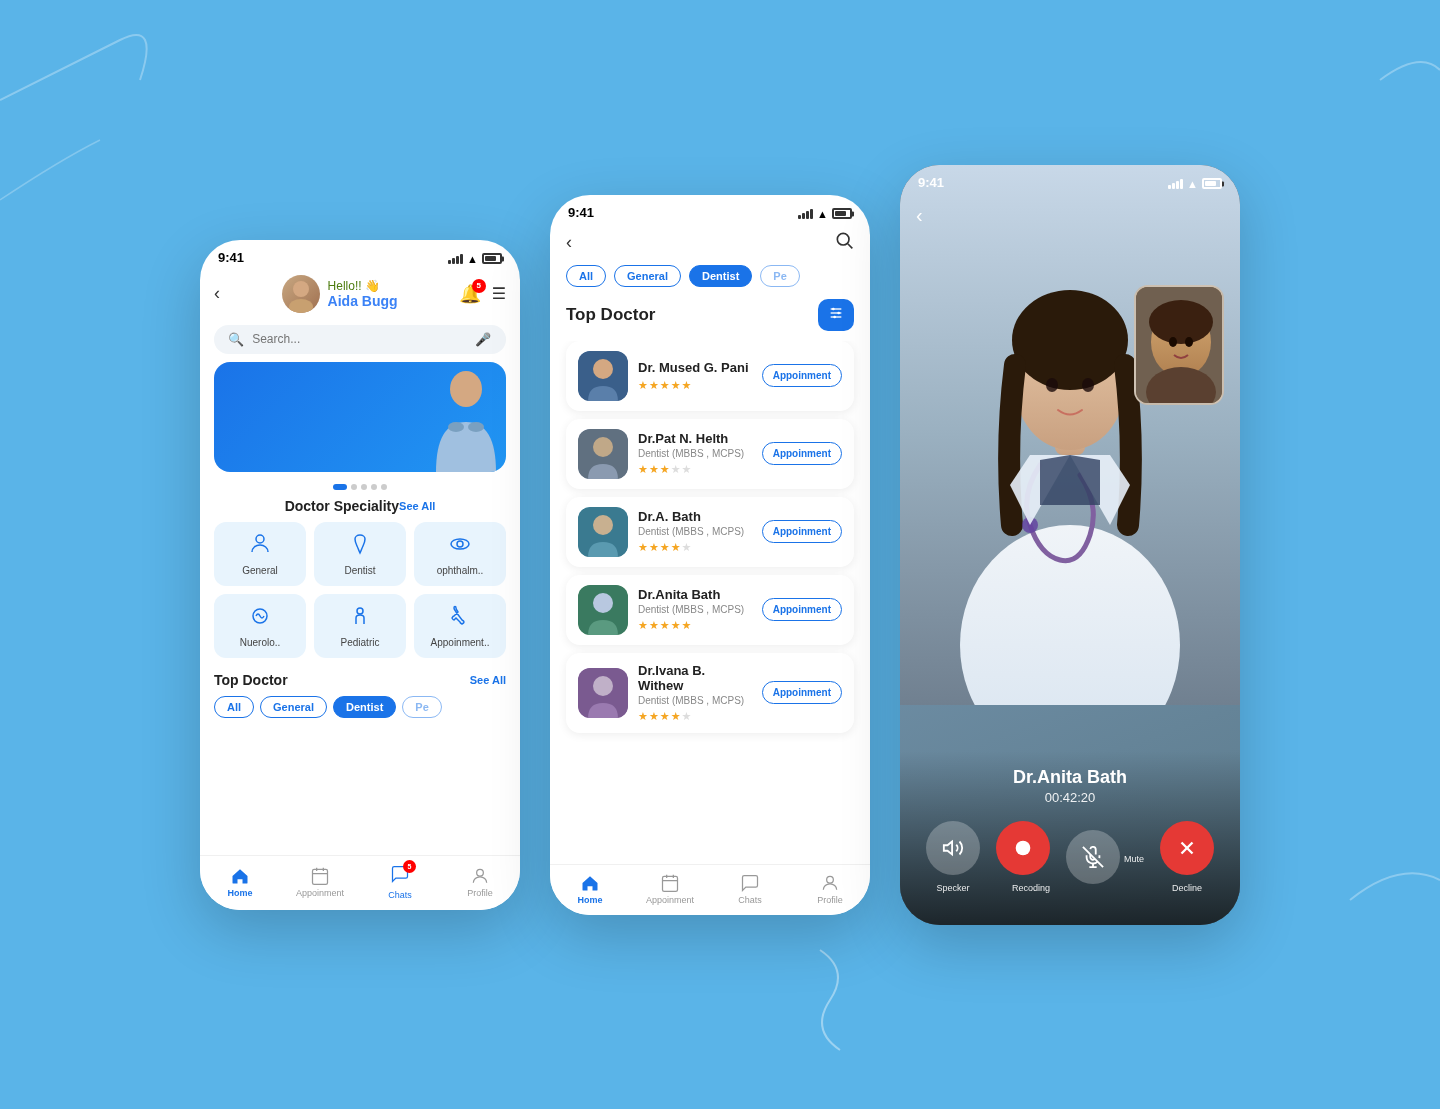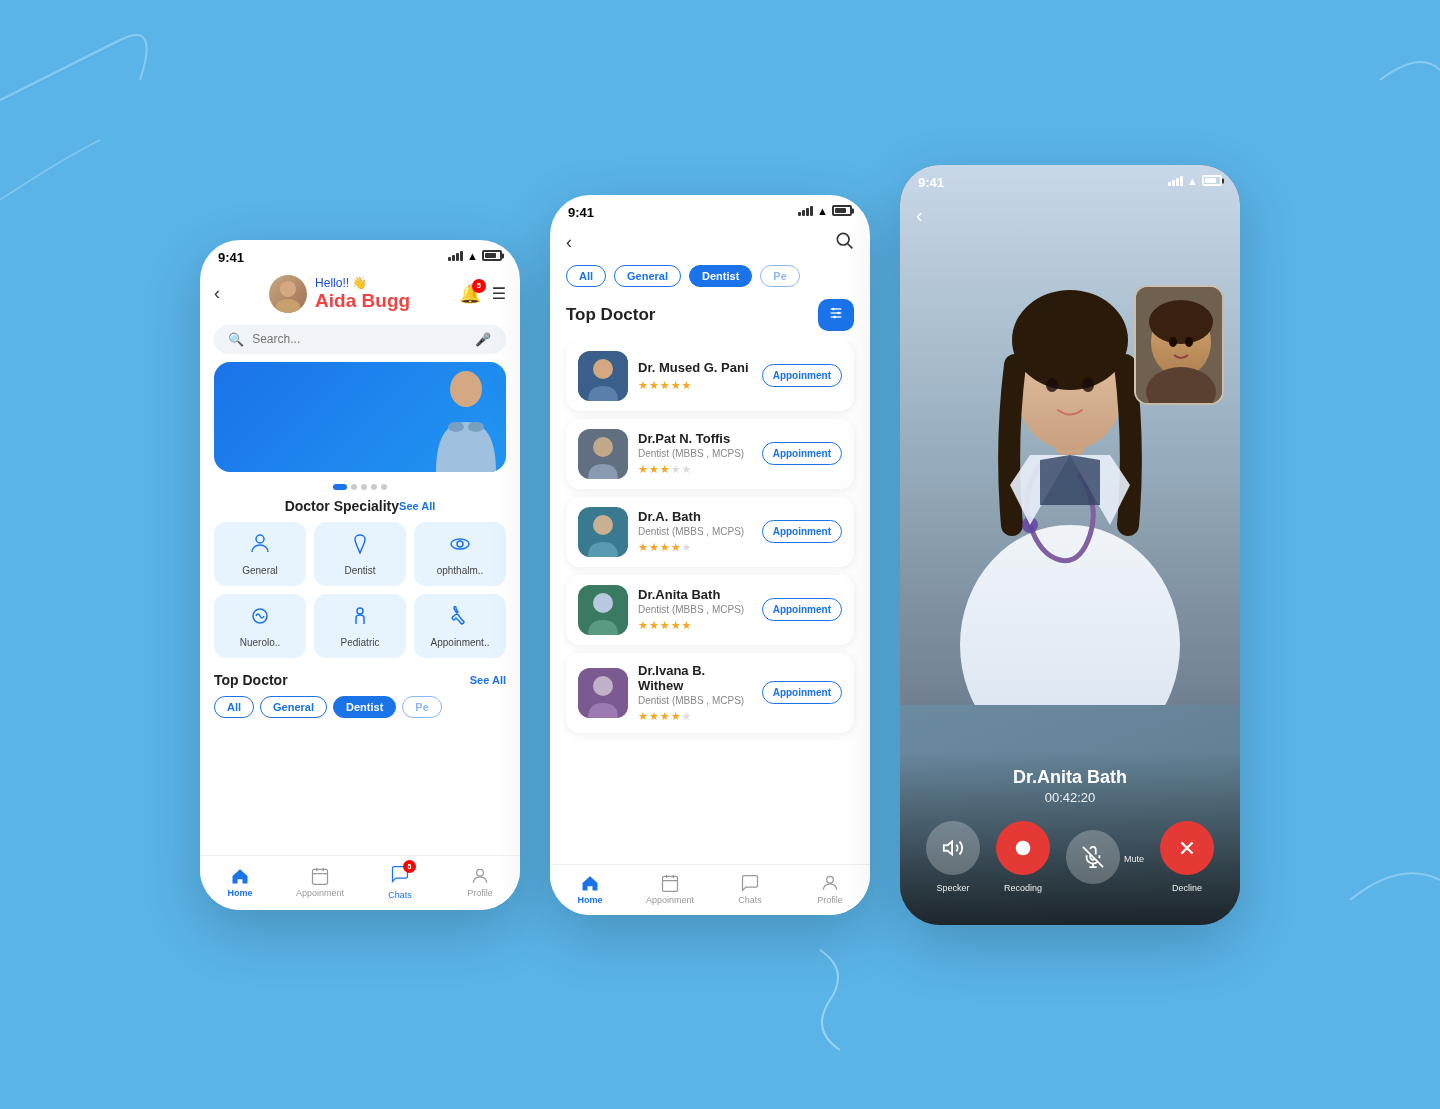--- a/index.html
+++ b/index.html
@@ -41,21 +41,21 @@
     }
 
     .phone-1 { width: 320px; height: 670px; margin-top: 40px; }
     .phone-2 { width: 320px; height: 720px; }
     .phone-3 { width: 340px; height: 760px; margin-top: -20px; }
 
     
     .status-bar {
       display: flex;
       justify-content: space-between;
-      align-items: flex-start;
+      align-items: flex-end;
       padding: 10px 18px 4px;
       font-size: 12px;
       font-weight: 600;
     }
     .status-time { font-size: 13px; font-weight: 700; }
     .status-icons { display: flex; align-items: center; gap: 4px; }
     .signal-bars { display: flex; align-items: flex-end; gap: 1px; }
     .signal-bars span {
       width: 3px;
       background: #333;
@@ -104,22 +104,22 @@
     .p1-user { display: flex; align-items: center; gap: 8px; }
     .p1-avatar {
       width: 38px; height: 38px;
       border-radius: 50%;
       background: linear-gradient(135deg, #c8a882, #a07050);
       display: flex; align-items: center; justify-content: center;
       font-size: 14px; color: white; font-weight: 600;
       overflow: hidden;
     }
     .p1-user-text { display: flex; flex-direction: column; }
-    .p1-hello { font-size: 12px; color: #1d4ed8; }
-    .p1-name { font-size: 19px; font-weight: 700; color: #ef4444; }
+    .p1-hello { font-size: 12px; color: #4d7c0f; }
+    .p1-name { font-size: 14px; font-weight: 700; color: #3b82f6; }
     .p1-actions { display: flex; align-items: center; gap: 10px; }
     .p1-bell { position: relative; font-size: 18px; color: #333; }
     .p1-badge {
       position: absolute; top: -4px; right: -4px;
       background: red; color: white; border-radius: 50%;
       width: 14px; height: 14px; font-size: 8px;
       display: flex; align-items: center; justify-content: center;
       font-weight: 700;
     }
     .p1-menu { font-size: 16px; color: #333; }
@@ -649,21 +649,21 @@
 
         <div class="doctor-card">
           <div class="doctor-avatar avatar-gray">
             <svg width="50" height="50" viewBox="0 0 50 50">
               <rect width="50" height="50" fill="#607080" rx="12"></rect>
               <circle cx="25" cy="18" r="10" fill="#c0a888"></circle>
               <path d="M10 50 Q10 35 25 35 Q40 35 40 50 Z" fill="#8a9ab0"></path>
             </svg>
           </div>
           <div class="doctor-info">
-            <div class="doctor-name">Dr.Pat N. Toffis</div>
+            <div class="doctor-name">Dr.Pat N. Helth</div>
             <div class="doctor-specialty">Dentist  (MBBS , MCPS)</div>
             <div class="stars">
               <span class="star filled">★</span>
               <span class="star filled">★</span>
               <span class="star filled">★</span>
               <span class="star empty">★</span>
               <span class="star empty">★</span>
             </div>
           </div>
           <button class="appt-btn">Appoinment</button>
@@ -873,21 +873,21 @@
             <div class="ctrl-btn">
               <svg width="22" height="22" viewBox="0 0 24 24" fill="none" stroke="white" stroke-width="2">
                 <polygon points="11 5 6 9 2 9 2 15 6 15 11 19 11 5"></polygon>
                 <path d="M15.54 8.46a5 5 0 010 7.07"></path>
                 <path d="M19.07 4.93a10 10 0 010 14.14"></path>
               </svg>
             </div>
             <span class="ctrl-label">Specker</span>
           </div>
 
-          <div style="display:flex;flex-direction:column;align-items:center;gap:4px;">
+          <div style="display:flex;flex-direction:column;align-items:flex-end;gap:4px;">
             <div class="ctrl-btn record">
               <svg width="22" height="22" viewBox="0 0 24 24">
                 <circle cx="12" cy="12" r="8" fill="white"></circle>
               </svg>
             </div>
             <span class="ctrl-label">Recoding</span>
           </div>
 
           <div style="display:flex;flex-direction:row;align-items:center;gap:4px;">
             <div class="ctrl-btn mute-btn">

